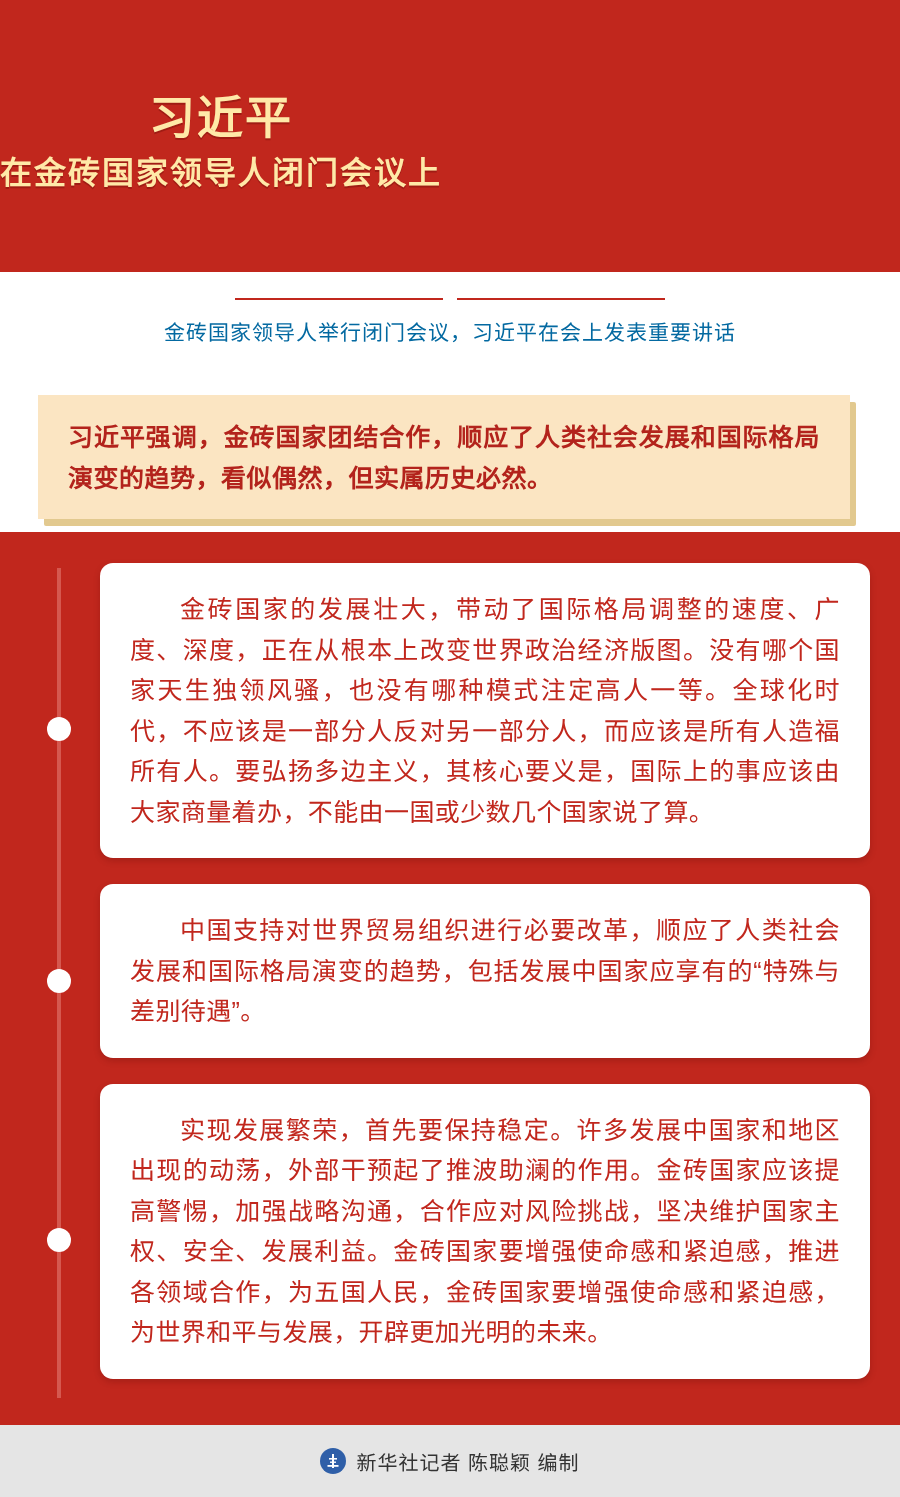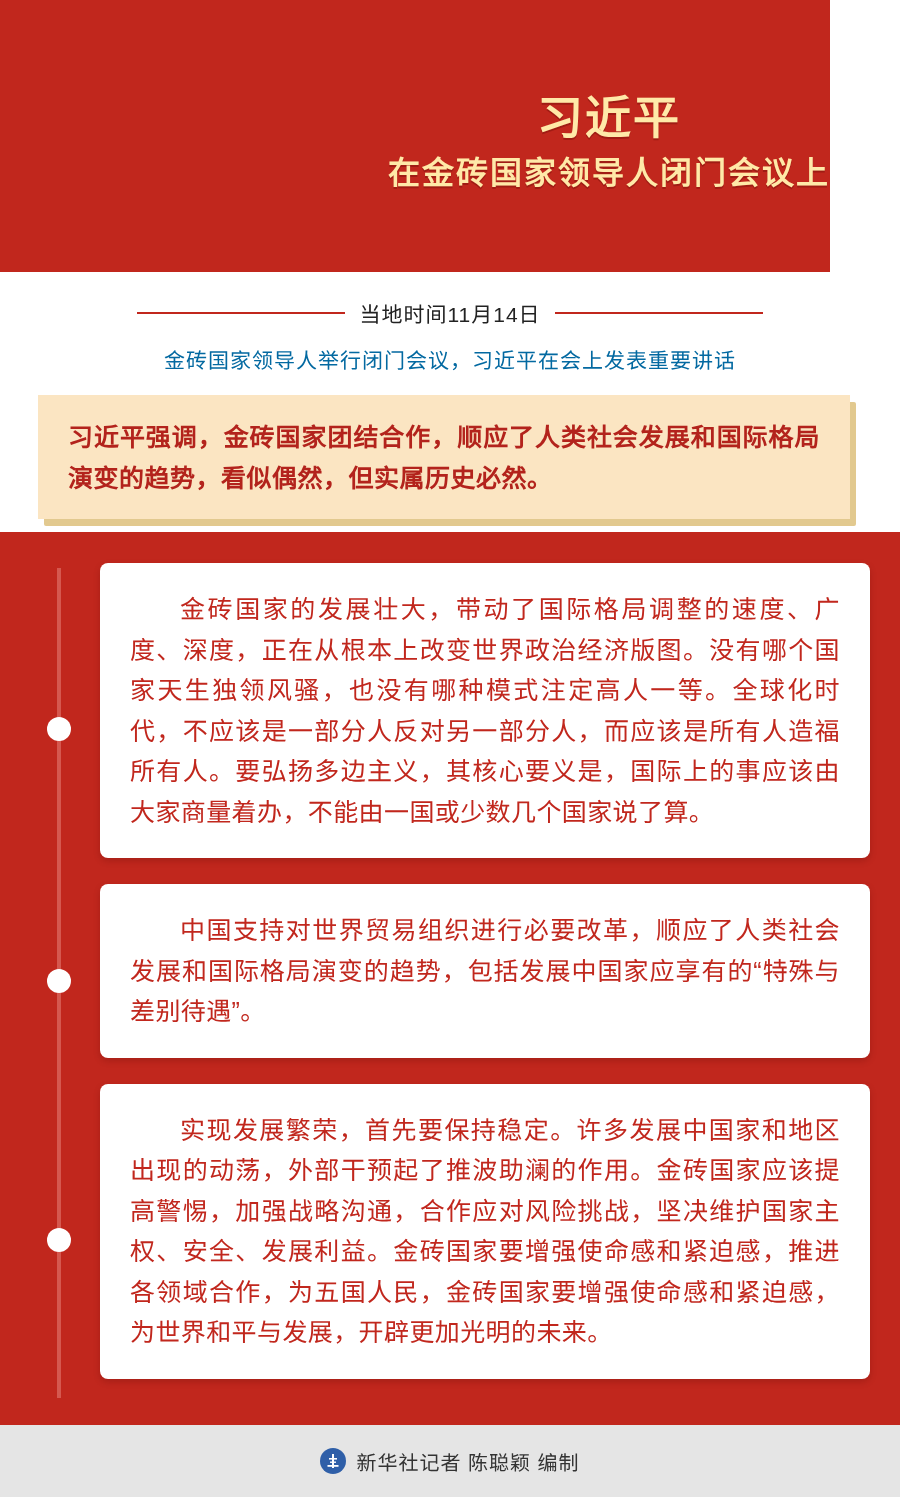--- a/index.html
+++ b/index.html
@@ -13,25 +13,25 @@
     width: 900px;
     height: 1497px;
     position: relative;
     font-family: "Liberation Sans", "DejaVu Sans", sans-serif;
     overflow: hidden;
   }
 
   
   .header {
     position: relative;
-    width: 830px;
+    width: 900px;
     height: 272px;
     background: #c1271d;
     display: flex;
-    align-items: flex-end;
+    align-items: flex-start;
     justify-content: center;
     flex-direction: column;
     padding-top: 10px;
   }
   .header-title {
     text-align: center;
     color: #ffe9a8;
     font-weight: bold;
     font-size: 46px;
     line-height: 1.38;
@@ -141,21 +141,21 @@
   .dot.d3 { top: 1228px; }
 
   .cards {
     position: absolute;
     left: 100px;
     top: 563px;
     width: 770px;
   }
   .card {
     background: #ffffff;
-    border-radius: 8px;
+    border-radius: 13px;
     padding: 26px 30px 26px 30px;
     margin-bottom: 26px;
     box-shadow: 0 3px 6px rgba(90,10,6,0.25);
   }
   .card p {
     margin: 0;
     color: #c1271d;
     font-size: 25px;
     line-height: 1.62;
     letter-spacing: 0.4px;
@@ -199,21 +199,20 @@
 <div class="header">
   <div class="header-title">
     <div class="l1">习近平</div>
     <div class="l2">在金砖国家领导人闭门会议上</div>
   </div>
 </div>
 
 <div class="datewrap">
   <div class="dateline">
     <span class="rule"></span>
-    <span class="date-text">当地时间11月14日</span>
     <span class="rule"></span>
   </div>
   <div class="subtitle">金砖国家领导人举行闭门会议，习近平在会上发表重要讲话</div>
 </div>
 
 <div class="highlight-zone">
   <div class="highlight-shadowbar"></div>
   <div class="highlight">
     <p>习近平强调，金砖国家团结合作，顺应了人类社会发展和国际格局演变的趋势，看似偶然，但实属历史必然。</p>
   </div>

